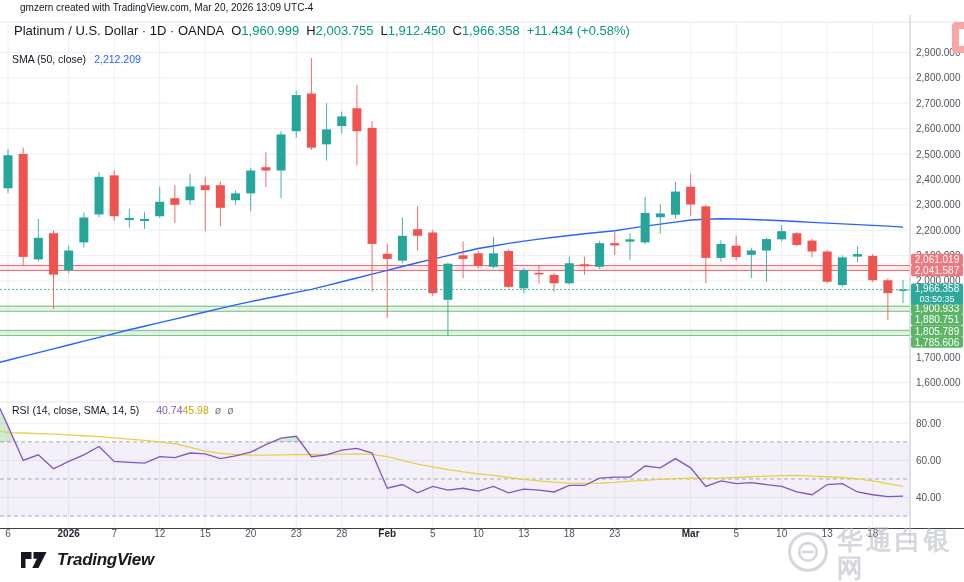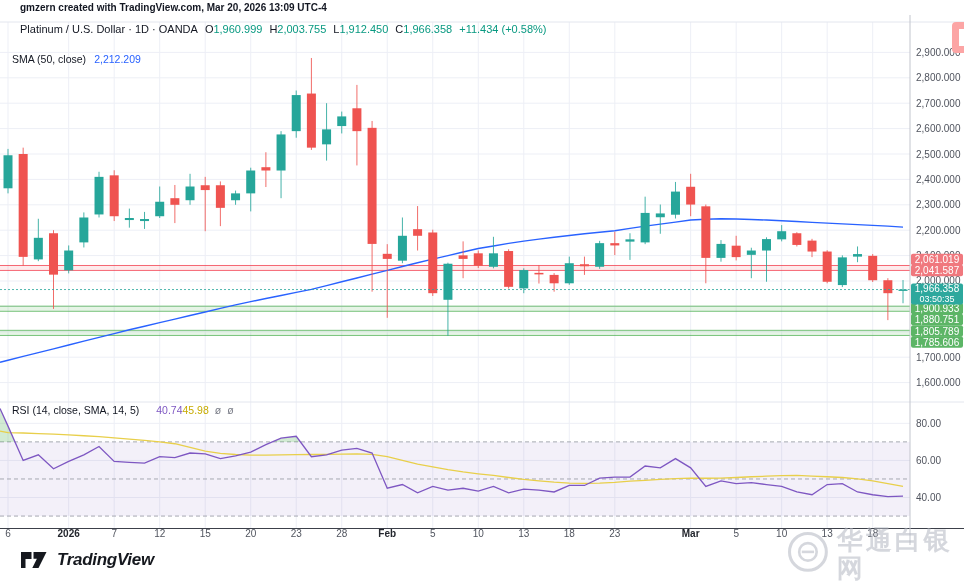--- a/index.html
+++ b/index.html
@@ -1,20 +1,20 @@
 <!DOCTYPE html>
 <html><head>
 <meta charset="utf-8">
 <style>
   html,body{margin:0;padding:0;background:#fff;}
   .stage{position:relative;width:964px;height:582px;background:#fff;overflow:hidden;
          font-family:"Liberation Sans",sans-serif;-webkit-font-smoothing:antialiased;}
-  .attr{position:absolute;left:20px;top:2px;font-size:10px;font-weight:700;color:#131722;}
+  .attr{position:absolute;left:20px;top:2px;font-size:10px;font-weight:400;color:#131722;}
   #chart-svg{position:absolute;left:0;top:0;}
-  .legend{position:absolute;left:20px;top:23px;font-size:11px;color:#131722;white-space:nowrap;}
+  .legend{position:absolute;left:14px;top:23px;font-size:13px;color:#131722;white-space:nowrap;}
   .legend .kv{margin-left:7px;}
   .legend .kv i{font-style:normal;color:#131722;}
   .legend .kv b{font-weight:400;color:#089981;}
   .legend .chg{margin-left:7px;color:#089981;}
   .legend2{position:absolute;left:12px;top:53px;font-size:10.5px;color:#131722;white-space:nowrap;}
   .legend2 b{font-weight:400;color:#2962ff;margin-left:8px;}
   .rsi-legend{position:absolute;left:12px;top:404px;font-size:10.5px;color:#131722;white-space:nowrap;}
   .rsi-legend .v1{color:#7e57c2;margin-left:17px;font-weight:400;}
   .rsi-legend .v2{color:#c7ab00;margin-left:0;font-weight:400;}
   .rsi-legend .gh{color:#787b86;margin-left:6px;}

